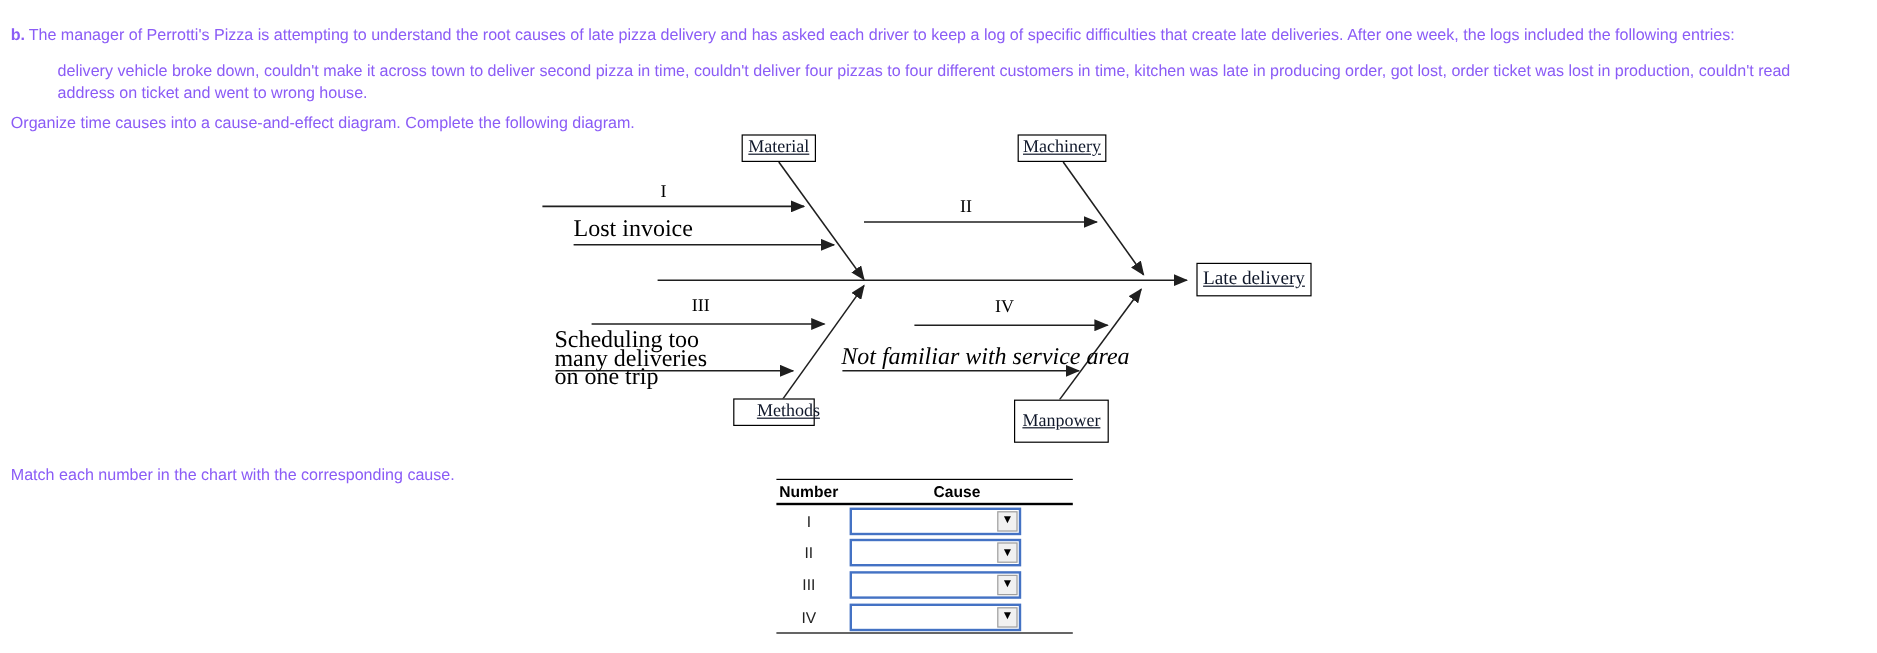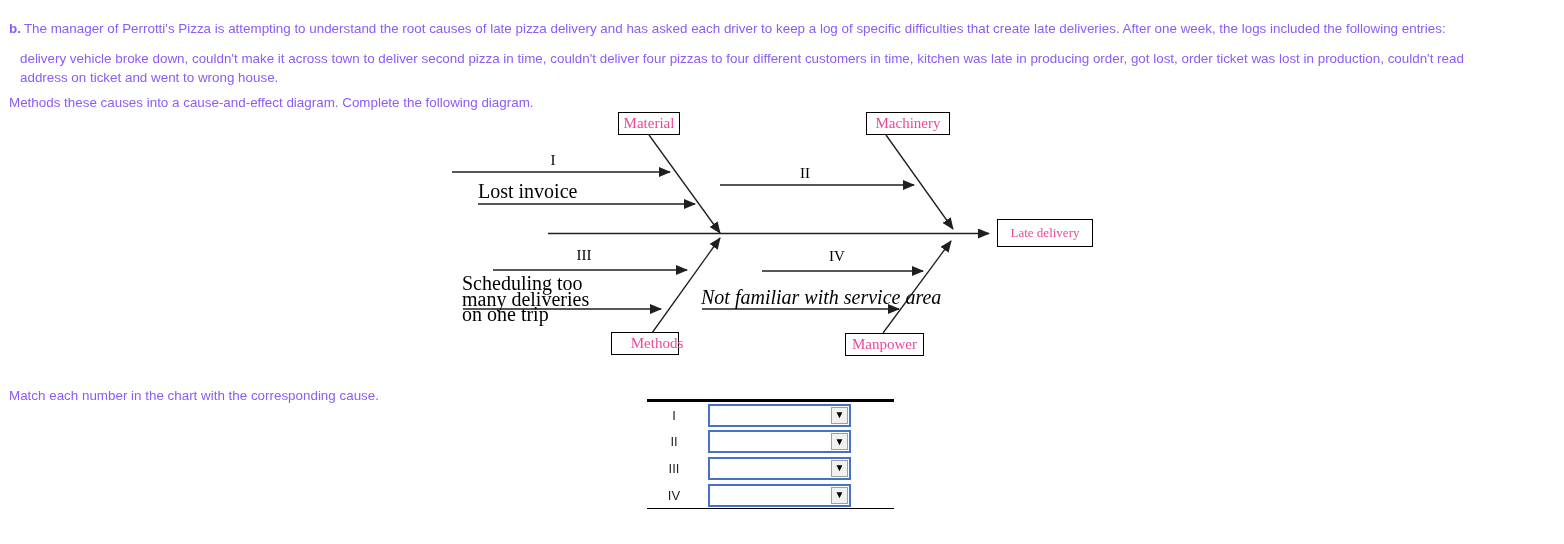--- a/index.html
+++ b/index.html
@@ -18,22 +18,23 @@
   .qtext { font-size: 13.4px; line-height: 1.42; color: #8b5cf6; }
   .qtext b { margin-right: 3px; }
 
   
   .dbox {
     position: absolute;
     border: 1px solid #000;
     background: #fff;
     display: flex; align-items: center; justify-content: center;
     font-family: "Liberation Serif", serif;
-    font-size: 15px; color: #ec4899;
+    font-size: 15px; color: #0f172a;
     white-space: nowrap;
+    text-decoration: underline;
   }
   .dlabel {
     position: absolute;
     font-family: "Liberation Serif", serif;
     font-size: 20px; color: #000;
     line-height: 15.5px;
   }
   .dlabel.center { text-align: center; font-size: 15px; }
 
   
@@ -67,22 +68,22 @@
     line-height: 1;
   }
   svg line { stroke: #1f1f1f; stroke-width: 1.3; }
 </style>
 </head>
 <body>
 
 <p class="qtext abs" style="left:9px; top:6px; width:1550px;">
   <b>b.</b><span>The manager of Perrotti's Pizza is attempting to understand the root causes of late pizza delivery and has asked each driver to keep a log of specific difficulties that create late deliveries. After one week, the logs included the following entries:</span>
 </p>
-<p class="qtext abs" style="left:20px; top:36px; width:1476px;">delivery vehicle broke down, couldn't make it across town to deliver second pizza in time, couldn't deliver four pizzas to four different customers in time, kitchen was late in producing order, got lost, order ticket was lost in production, couldn't read address on ticket and went to wrong house.</p>
-<p class="qtext abs" style="left:9px; top:80px; width:900px;">Methods these causes into a cause-and-effect diagram. Complete the following diagram.</p>
+<p class="qtext abs" style="left:48px; top:36px; width:1476px;">delivery vehicle broke down, couldn't make it across town to deliver second pizza in time, couldn't deliver four pizzas to four different customers in time, kitchen was late in producing order, got lost, order ticket was lost in production, couldn't read address on ticket and went to wrong house.</p>
+<p class="qtext abs" style="left:9px; top:80px; width:900px;">Organize time causes into a cause-and-effect diagram. Complete the following diagram.</p>
 
 <svg class="abs" style="left:440px; top:100px;" width="670" height="270" viewBox="0 0 670 270">
   <defs>
     <marker id="ah" markerUnits="userSpaceOnUse" markerWidth="12" markerHeight="10" refX="11" refY="5" orient="auto">
       <path d="M0,0 L12,5 L0,10 Z" fill="#1f1f1f"></path>
     </marker>
   </defs>
   <line x1="108" y1="133.5" x2="549" y2="133.5" marker-end="url(#ah)"></line>
   <line x1="209" y1="35" x2="280" y2="133" marker-end="url(#ah)"></line>
   <line x1="446" y1="35" x2="513" y2="129" marker-end="url(#ah)"></line>
@@ -91,37 +92,41 @@
   <line x1="12" y1="72" x2="230" y2="72" marker-end="url(#ah)"></line>
   <line x1="38" y1="104" x2="255" y2="104" marker-end="url(#ah)"></line>
   <line x1="280" y1="85" x2="474" y2="85" marker-end="url(#ah)"></line>
   <line x1="53" y1="170" x2="247" y2="170" marker-end="url(#ah)"></line>
   <line x1="23" y1="209" x2="221" y2="209" marker-end="url(#ah)"></line>
   <line x1="322" y1="171" x2="483" y2="171" marker-end="url(#ah)"></line>
   <line x1="262" y1="209" x2="459" y2="209" marker-end="url(#ah)"></line>
 </svg>
 
 <div class="dbox" style="left:618px; top:112px; width:62px; height:23px;">Material</div>
-<div class="dbox" style="left:848px; top:112px; width:84px; height:23px;margin-left:18px;">Machinery</div>
-<div class="dbox" style="left:997px; top:219px; width:96px; height:28px; font-size:13px;">Late delivery</div>
+<div class="dbox" style="left:848px; top:112px; width:74px; height:23px;">Machinery</div>
+<div class="dbox" style="left:997px; top:219px; width:96px; height:28px; font-size:16px;">Late delivery</div>
 <div class="dbox" style="left:611px; top:332px; width:68px; height:23px;padding-left:24px;">Methods</div>
-<div class="dbox" style="left:845px; top:333px; width:79px; height:23px;">Manpower</div>
+<div class="dbox" style="left:845px; top:333px; width:79px; height:36px;">Manpower</div>
 
 <div class="dlabel center" style="left:543px; top:153px; width:20px;">I</div>
 <div class="dlabel" style="left:478px; top:184px;">Lost invoice</div>
 <div class="dlabel center" style="left:794px; top:166px; width:22px;">II</div>
 <div class="dlabel center" style="left:569px; top:248px; width:30px;">III</div>
 <div class="dlabel" style="left:462px; top:276px; width:133px;">Scheduling too many deliveries on one trip</div>
 <div class="dlabel center" style="left:822px; top:249px; width:30px;">IV</div>
 <div class="dlabel" style="left:701px; top:290px;font-style:italic;">Not familiar with service area</div>
 
 <p class="qtext abs" style="left:9px; top:373px; width:700px;">Match each number in the chart with the corresponding cause.</p>
 
 <div class="qtable">
   <div class="rule"></div>
+  <div class="thead">
+    <span class="h-num">Number</span>
+    <span class="h-cause">Cause</span>
+  </div>
   <div class="rule thick"></div>
 
   <div class="trow">
     <span class="rownum">I</span>
     <div class="dropdown">
       <span class="ddvalue"></span>
       <span class="ddbtn">▼</span>
     </div>
   </div>
   <div class="trow">

